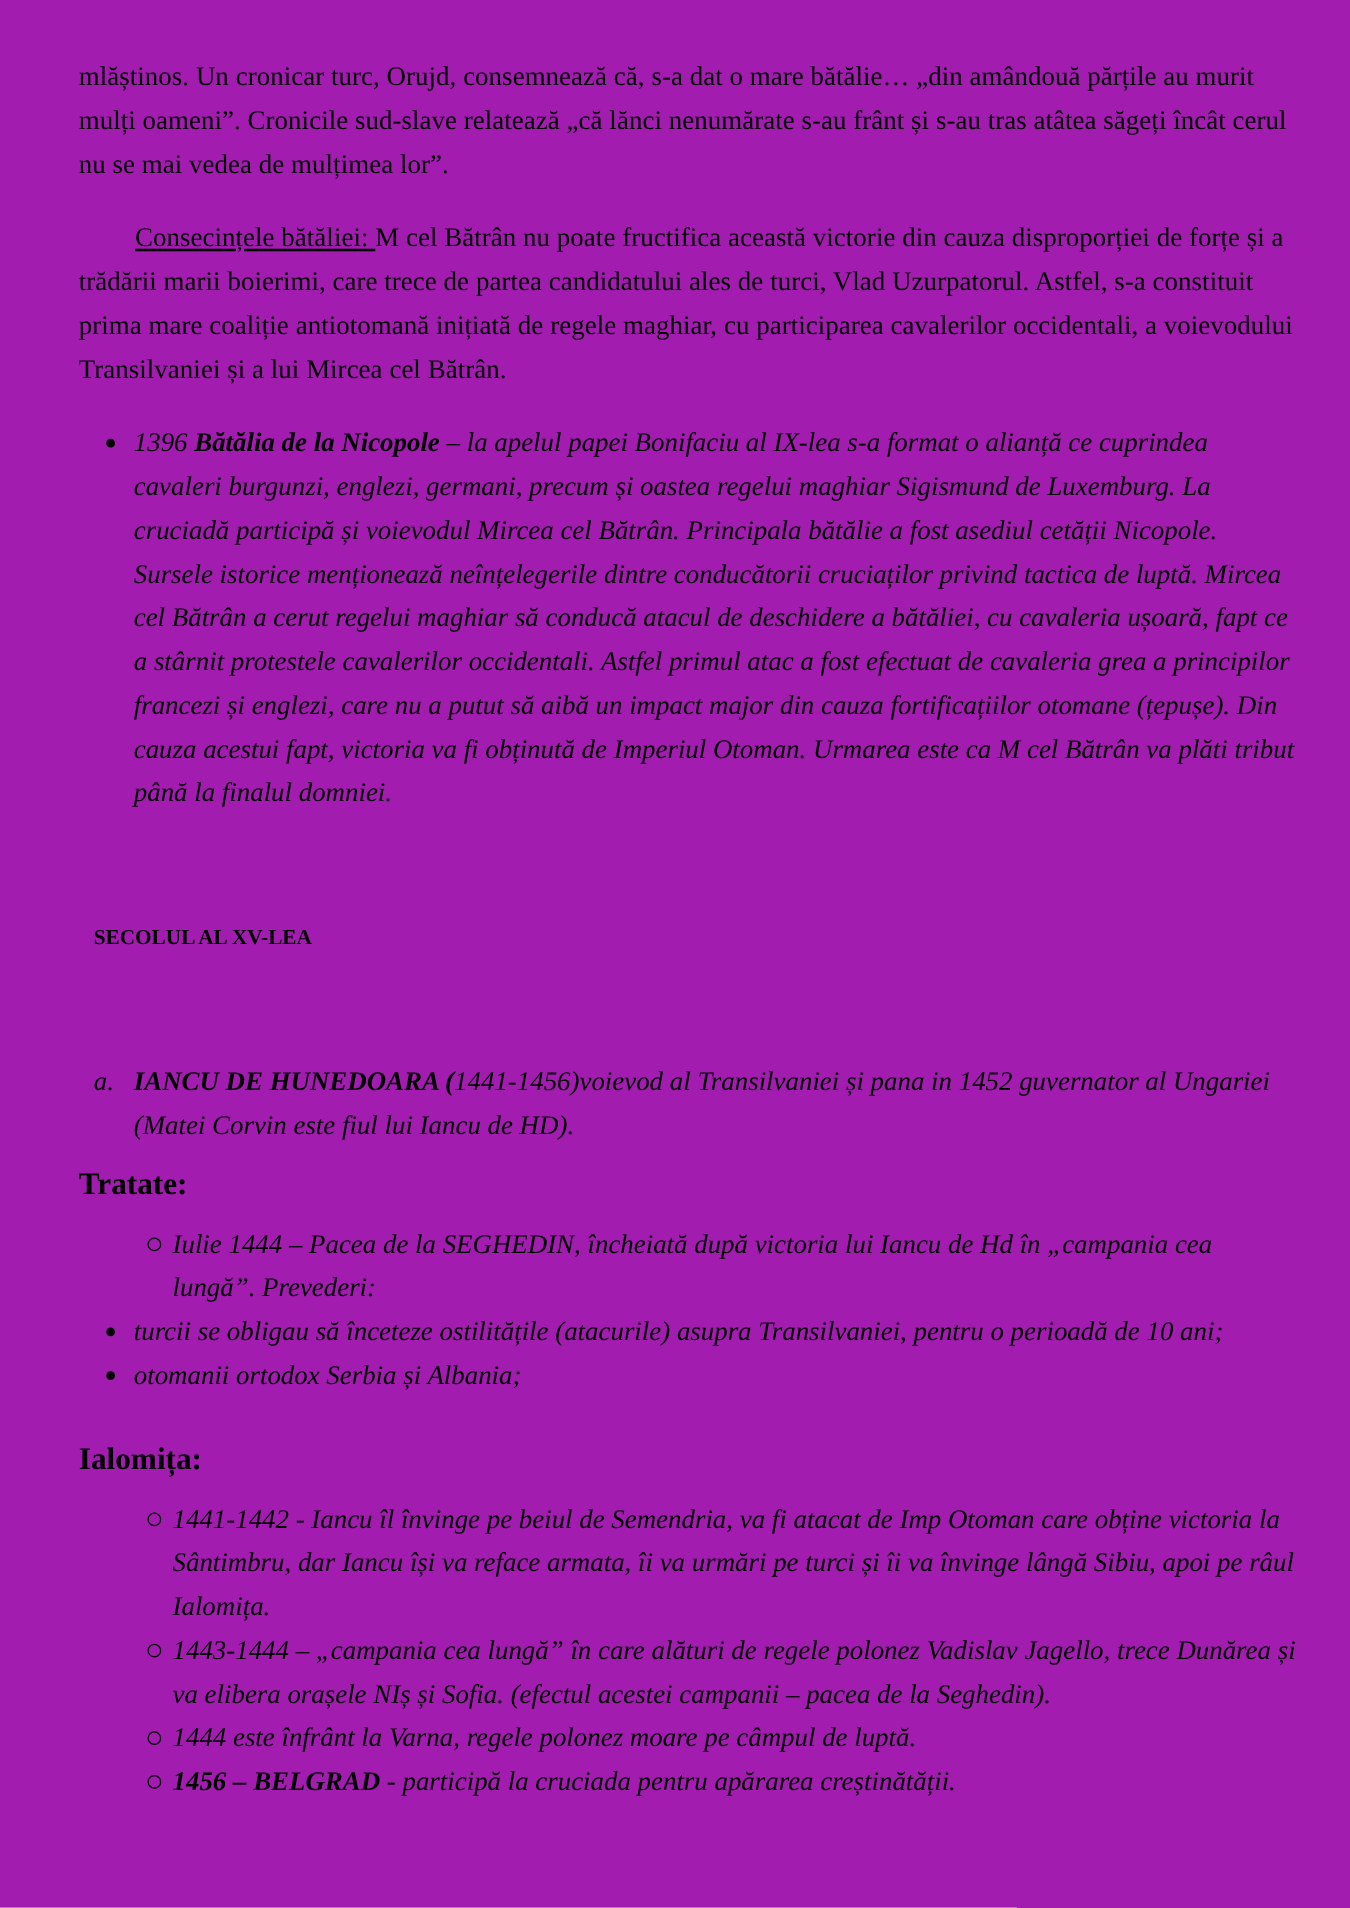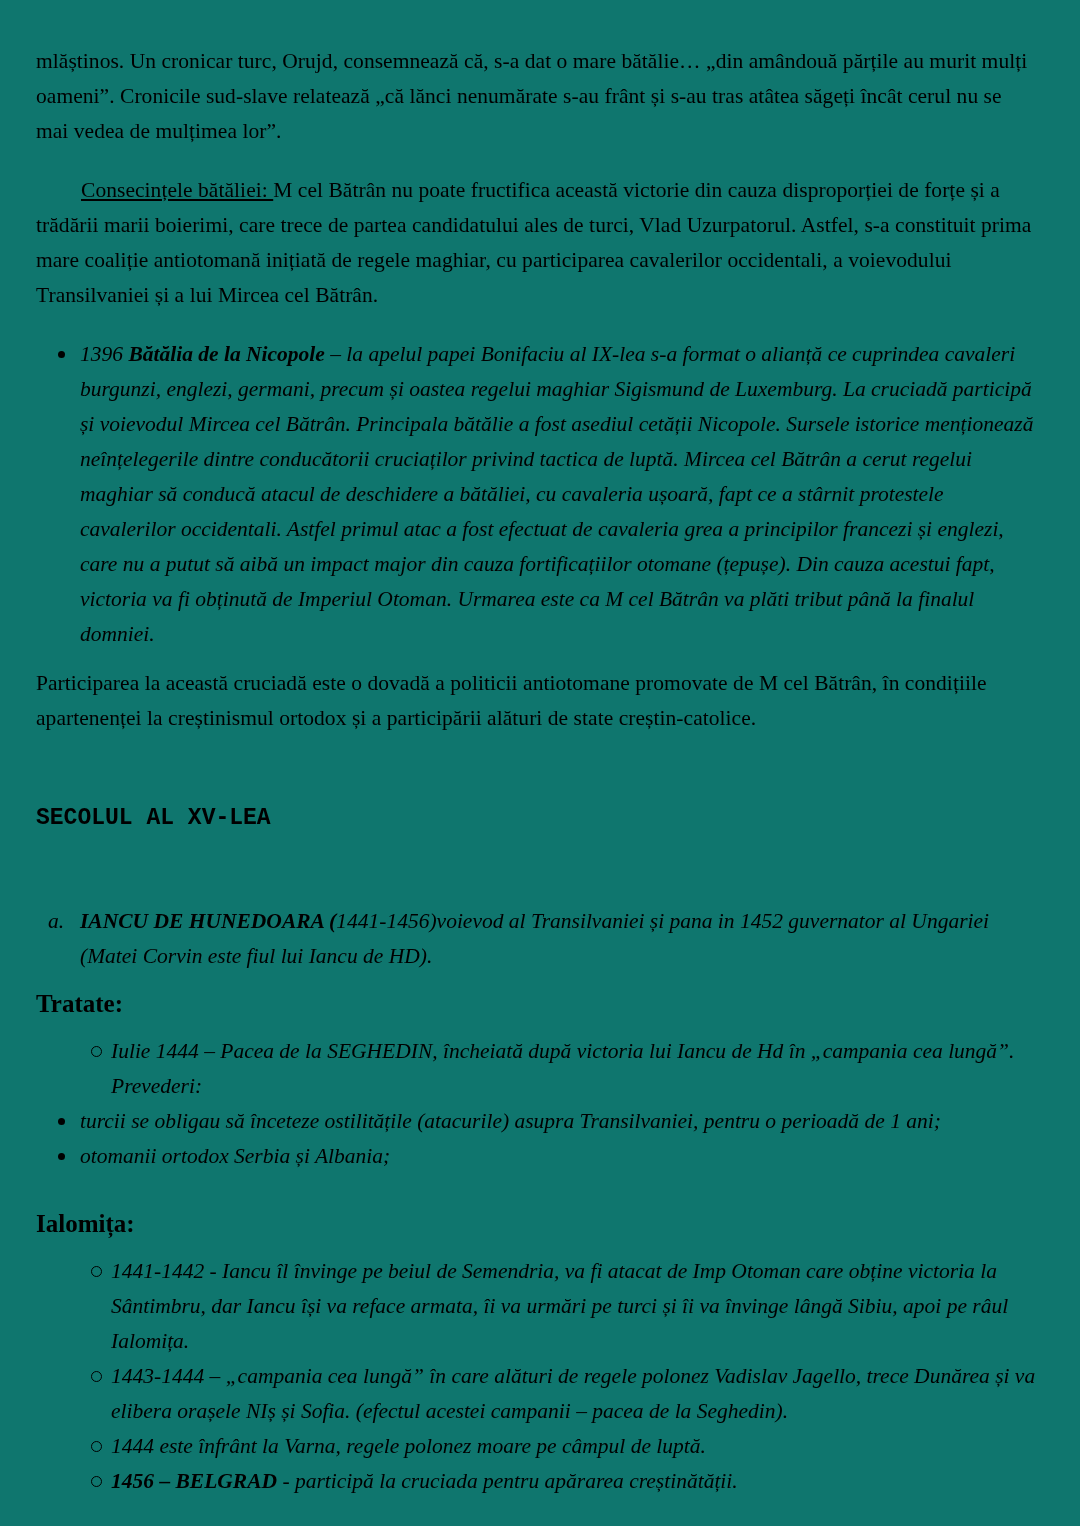--- a/index.html
+++ b/index.html
@@ -12,44 +12,43 @@
     width: 1080px;
     height: 1526px;
     font-family: "Liberation Serif", "DejaVu Serif", serif;
     color: #000000;
     overflow: hidden;
   }
   .page {
     position: relative;
     width: 1080px;
     height: 1526px;
-    background: #0f766e;
+    background: #a21caf;
     box-sizing: border-box;
-    padding: 44px 42px 0 36px;
+    padding: 44px 42px 0 63px;
   }
 
   
   .para {
     font-size: 21.5px;
     line-height: 35px;
     text-align: left;
     margin: 0 0 10px 0;
     letter-spacing: 0.05px;
   }
 
   .gap-sm { height: 14px; }
   .gap-md { height: 34px; }
   .gap-lg { height: 56px; }
 
   .heading {
-    font-size: 23px;
+    font-size: 17px;
     line-height: 32px;
     font-weight: bold;
-    margin: 0;
-    font-family: Liberation Mono, monospace;
+    margin: 12px;
   }
 
   .label-bold {
     font-size: 25px;
     line-height: 32px;
     font-weight: bold;
     margin: 0;
   }
 
   b, .b { font-weight: bold; }
@@ -143,21 +142,20 @@
   <div class="gap-sm"></div>
 
   <ul class="list">
     <li class="li li-disc">
       <span class="marker"><span class="dot"></span></span><span>1396 </span><span class="b">Bătălia de la Nicopole</span><span> – la apelul papei Bonifaciu al IX-lea s-a format o alianță ce cuprindea cavaleri burgunzi, englezi, germani, precum și oastea regelui maghiar Sigismund de Luxemburg. La cruciadă participă și voievodul Mircea cel Bătrân. Principala bătălie a fost asediul cetății Nicopole. Sursele istorice menționează neînțelegerile dintre conducătorii cruciaților privind tactica de luptă. Mircea cel Bătrân a cerut regelui maghiar să conducă atacul de deschidere a bătăliei, cu cavaleria ușoară, fapt ce a stârnit protestele cavalerilor occidentali. Astfel primul atac a fost efectuat de cavaleria grea a principilor francezi și englezi, care nu a putut să aibă un impact major din cauza fortificațiilor otomane (țepușe). Din cauza acestui fapt, victoria va fi obținută de Imperiul Otoman. Urmarea este ca M cel Bătrân va plăti tribut până la finalul domniei.</span>
     </li>
   </ul>
 
   <div class="gap-sm"></div>
 
-  <p class="para">Participarea la această cruciadă este o dovadă a politicii antiotomane promovate de M cel Bătrân, în condițiile apartenenței la creștinismul ortodox și a participării alături de state creștin-catolice.</p>
 
   <div class="gap-lg"></div>
 
   <h2 class="heading">SECOLUL AL XV-LEA</h2>
 
   <div class="gap-lg"></div>
   <div class="gap-sm"></div>
 
   <ol class="list">
     <li class="li li-alpha">
@@ -169,21 +167,21 @@
 
   <p class="label-bold">Tratate:</p>
 
   <div class="gap-sm"></div>
 
   <ul class="list">
     <li class="li li-circle">
       <span class="marker"><span class="ring"></span></span><span>Iulie 1444 – Pacea de la SEGHEDIN, încheiată după victoria lui Iancu de Hd în „campania cea lungă”. Prevederi:</span>
     </li>
     <li class="li li-disc">
-      <span class="marker"><span class="dot"></span></span><span>turcii se obligau să înceteze ostilitățile (atacurile) asupra Transilvaniei, pentru o perioadă de 1 ani;</span>
+      <span class="marker"><span class="dot"></span></span><span>turcii se obligau să înceteze ostilitățile (atacurile) asupra Transilvaniei, pentru o perioadă de 10 ani;</span>
     </li>
     <li class="li li-disc">
       <span class="marker"><span class="dot"></span></span><span>otomanii ortodox Serbia și Albania;</span>
     </li>
   </ul>
 
   <div class="gap-md"></div>
 
   <p class="label-bold">Ialomița:</p>
 

